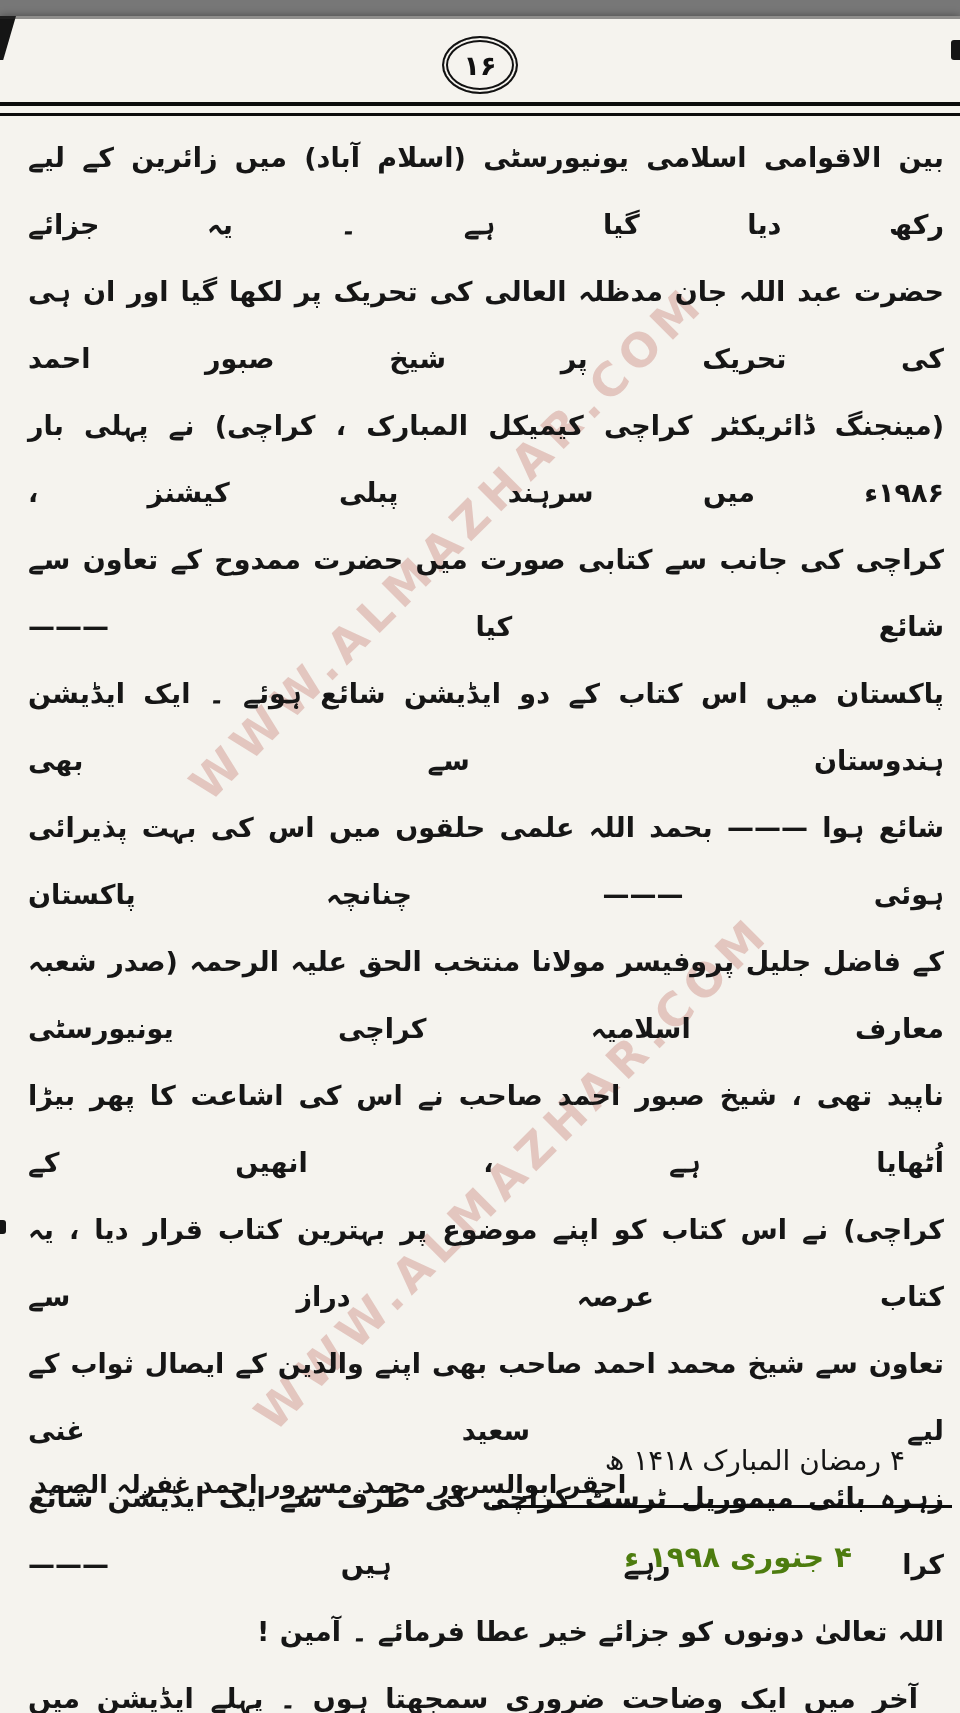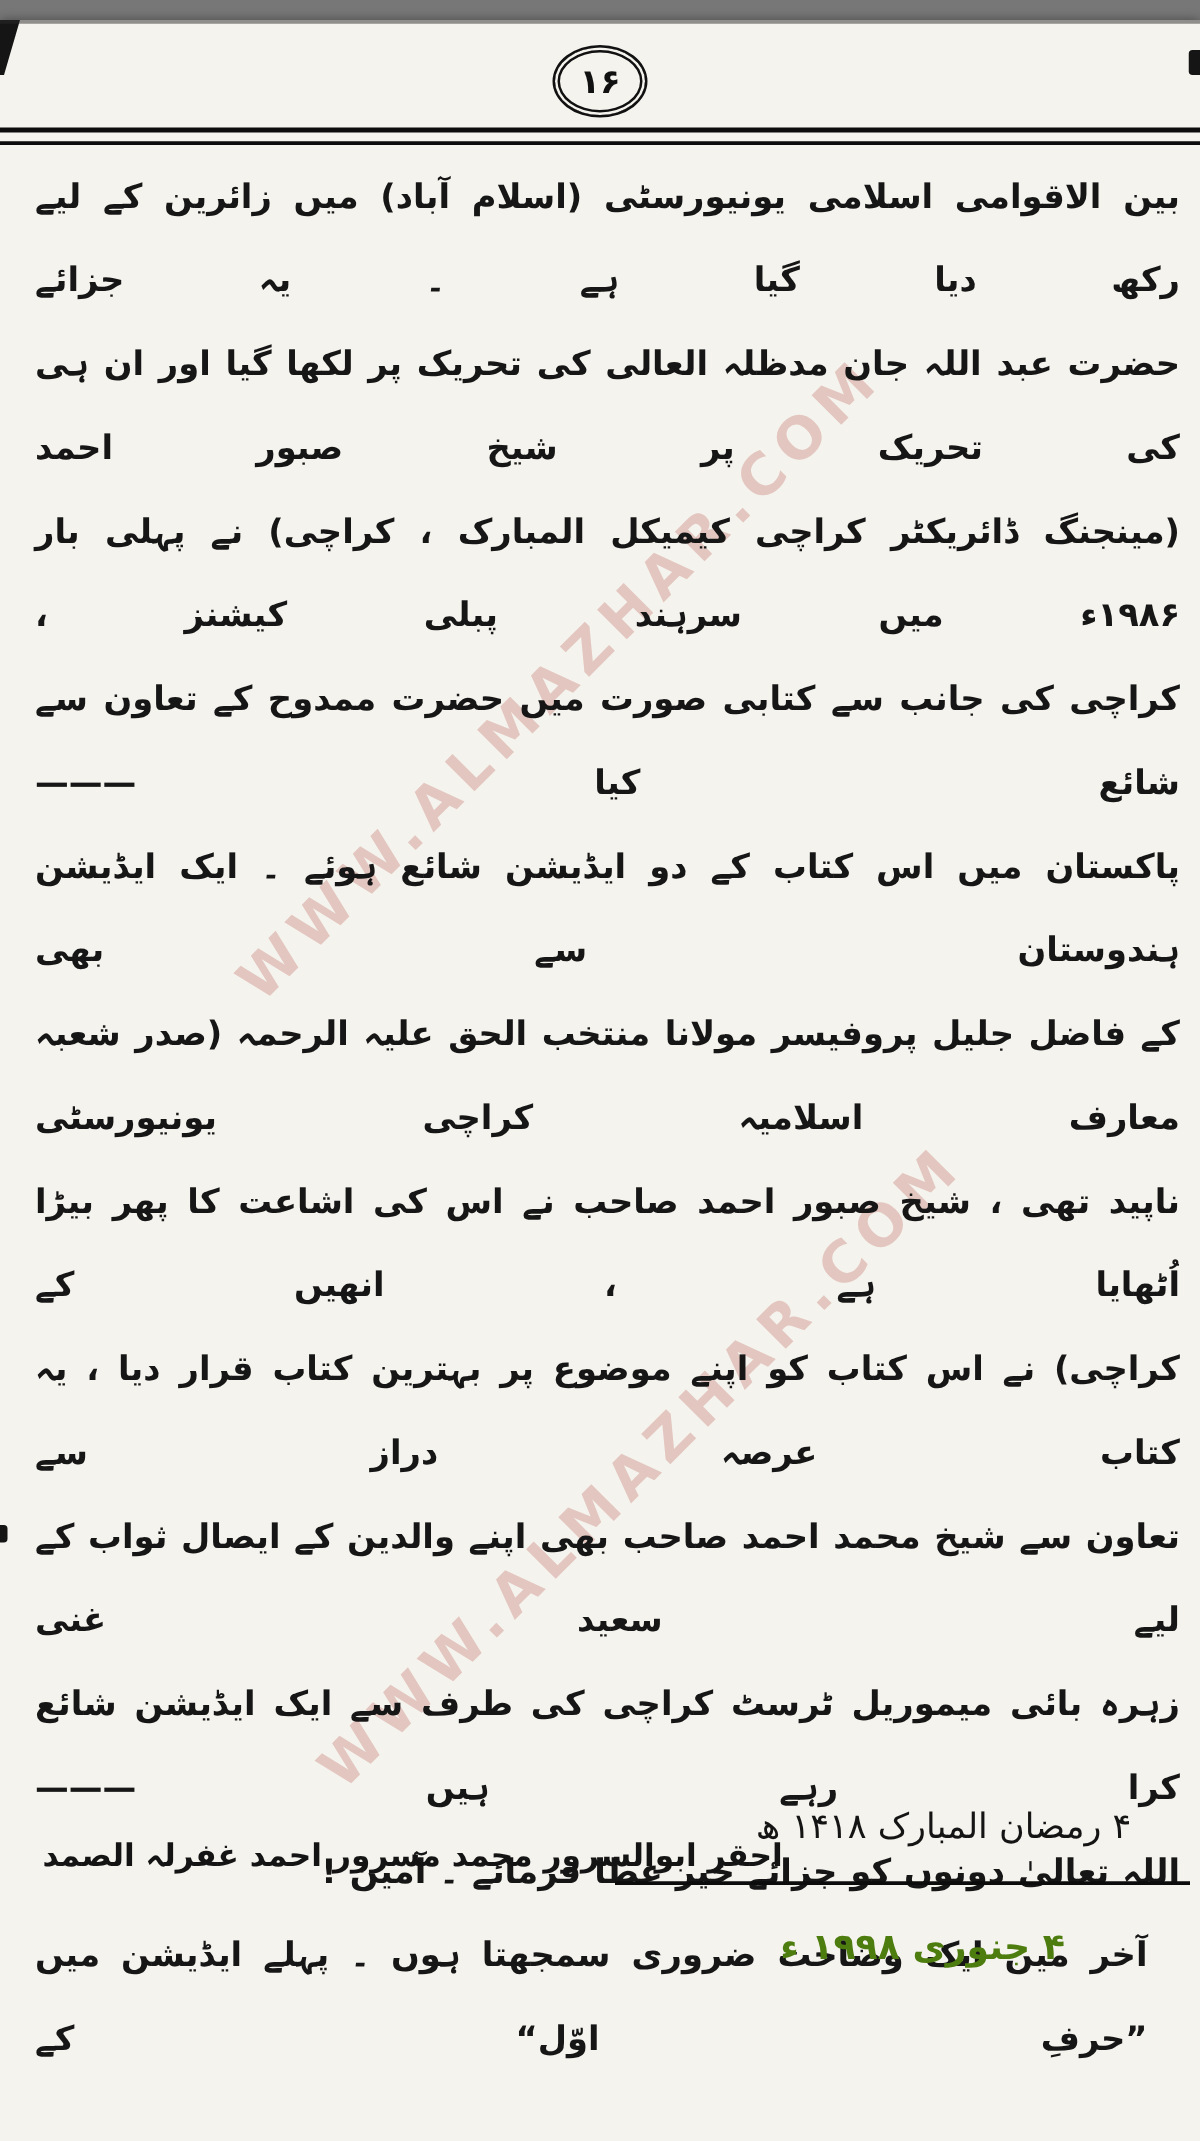--- a/index.html
+++ b/index.html
@@ -110,20 +110,21 @@
 
   <div class="watermark wm1">WWW.ALMAZHAR.COM</div>
   <div class="watermark wm2">WWW.ALMAZHAR.COM</div>
 
   <div class="body-text" dir="rtl">
     <div class="line">بین الاقوامی اسلامی یونیورسٹی (اسلام آباد) میں زائرین کے لیے رکھ دیا گیا ہے ۔ یہ جزائے</div>
     <div class="line">حضرت عبد اللہ جان مدظلہ العالی کی تحریک پر لکھا گیا اور ان ہی کی تحریک پر شیخ صبور احمد</div>
     <div class="line">(مینجنگ ڈائریکٹر کراچی کیمیکل المبارک ، کراچی) نے پہلی بار ۱۹۸۶ء میں سرہند پبلی کیشنز ،</div>
     <div class="line">کراچی کی جانب سے کتابی صورت میں حضرت ممدوح کے تعاون سے شائع کیا ———</div>
     <div class="line">پاکستان میں اس کتاب کے دو ایڈیشن شائع ہوئے ۔ ایک ایڈیشن ہندوستان سے بھی</div>
+    <div class="line">شائع ہوا ——— بحمد اللہ علمی حلقوں میں اس کی بہت پذیرائی ہوئی ——— چنانچہ پاکستان</div>
     <div class="line">کے فاضل جلیل پروفیسر مولانا منتخب الحق علیہ الرحمہ (صدر شعبہ معارف اسلامیہ کراچی یونیورسٹی</div>
     <div class="line">ناپید تھی ، شیخ صبور احمد صاحب نے اس کی اشاعت کا پھر بیڑا اُٹھایا ہے ، انھیں کے</div>
     <div class="line">کراچی) نے اس کتاب کو اپنے موضوع پر بہترین کتاب قرار دیا ، یہ کتاب عرصہ دراز سے</div>
     <div class="line">تعاون سے شیخ محمد احمد صاحب بھی اپنے والدین کے ایصال ثواب کے لیے سعید غنی</div>
     <div class="line">زہرہ بائی میموریل ٹرسٹ کراچی کی طرف سے ایک ایڈیشن شائع کرا رہے ہیں ———</div>
     <div class="line end">اللہ تعالیٰ دونوں کو جزائے خیر عطا فرمائے ۔ آمین !</div>
     <div class="line indent">آخر میں ایک وضاحت ضروری سمجھتا ہوں ۔ پہلے ایڈیشن میں ”حرفِ اوّل“ کے</div>
 
   </div>
 

